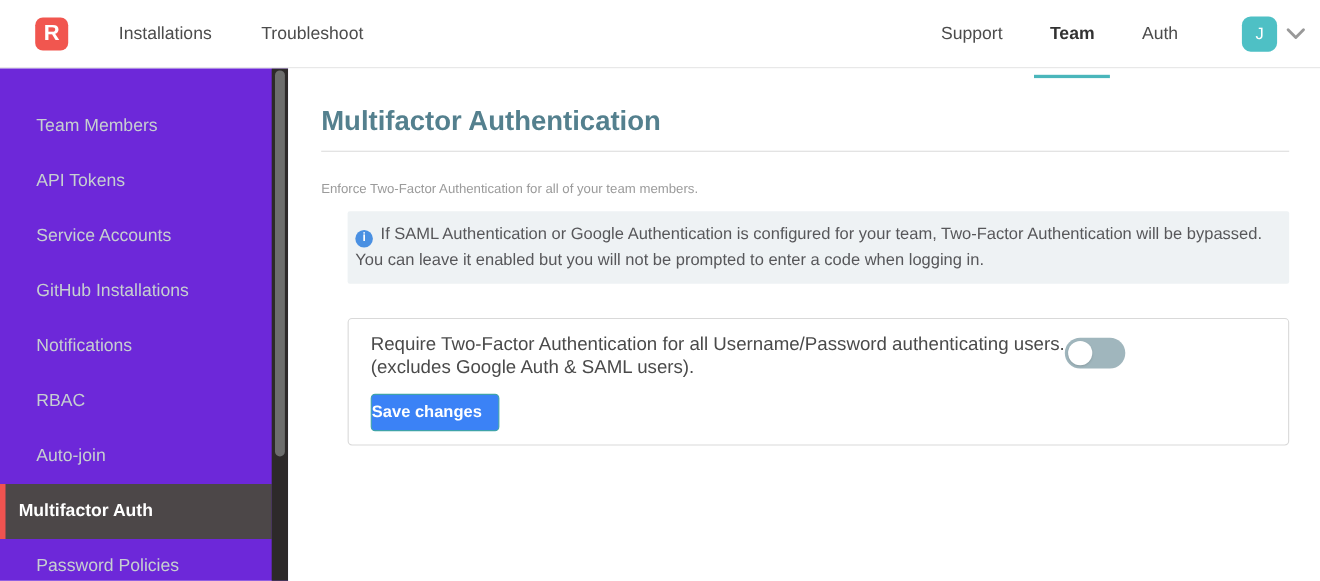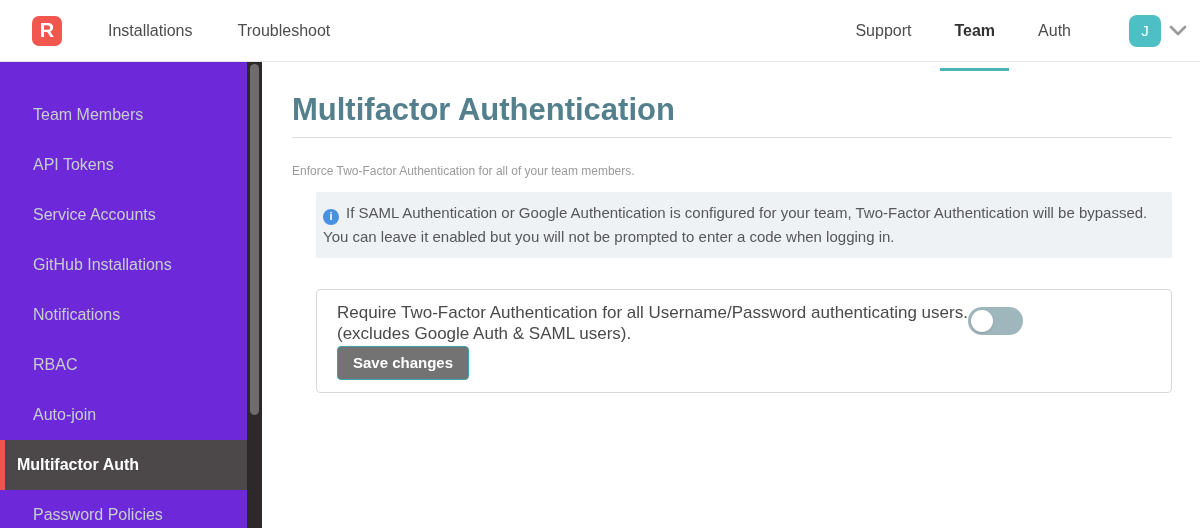--- a/index.html
+++ b/index.html
@@ -61,21 +61,21 @@
   .sidebar-scroll-thumb {
     position: absolute; top: 2px; left: 3px; width: 9px; height: 351px;
     border-radius: 5px; background: #6d6d6d; cursor: pointer;
   }
 
   
   .main {
     position: absolute; top: 62px; left: 262px; width: 938px; height: 466px;
     background: #fff; padding: 33px 28px 0 30px;
   }
-  .page-title { font-size: 31px; line-height: 30px; font-weight: bold; color: #54808e; }
+  .page-title { font-size: 25px; line-height: 30px; font-weight: bold; color: #54808e; }
   .title-divider { border: none; border-top: 1px solid #dcdcdc; margin-top: 12px; }
   .subtitle { margin-top: 26px; font-size: 12px; color: #9b9b9b; }
 
   .indent { margin-left: 24px; }
 
   .info-box {
     margin-top: 14px; background: #eef2f4; border-radius: 2px;
     padding: 9px 18px 10px 7px; font-size: 15px; line-height: 23px; color: #57575a;
   }
   .info-icon {
@@ -94,23 +94,23 @@
   .toggle {
     width: 55px; height: 28px; border-radius: 14px; background: #a0b6bd;
     position: relative; margin-top: 5px; margin-right: 18px; cursor: pointer; flex-shrink: 0;
   }
   .toggle-knob {
     position: absolute; top: 3px; left: 3px; width: 22px; height: 22px;
     border-radius: 50%; background: #fff; box-shadow: 0 1px 2px rgba(0,0,0,0.15);
   }
 
   .save-button {
-    display: inline-block; margin-top: 2px; background: #737373; border: 1px solid #3fa3aa;
+    display: inline-block; margin-top: 14px; background: #3b82f6; border: 1px solid #3fa3aa;
     border-radius: 4px; color: #fff; font-weight: bold; font-size: 15px;
-    padding: 7px 15px 8px 15px; cursor: pointer; font-family: inherit;
+    padding: 7px 15px 8px 0; cursor: pointer; font-family: inherit;
   }
 </style>
 </head>
 <body>
 
 <header class="navbar">
   <div class="nav-left">
     <div class="logo">
       <span>R</span>
     </div>

